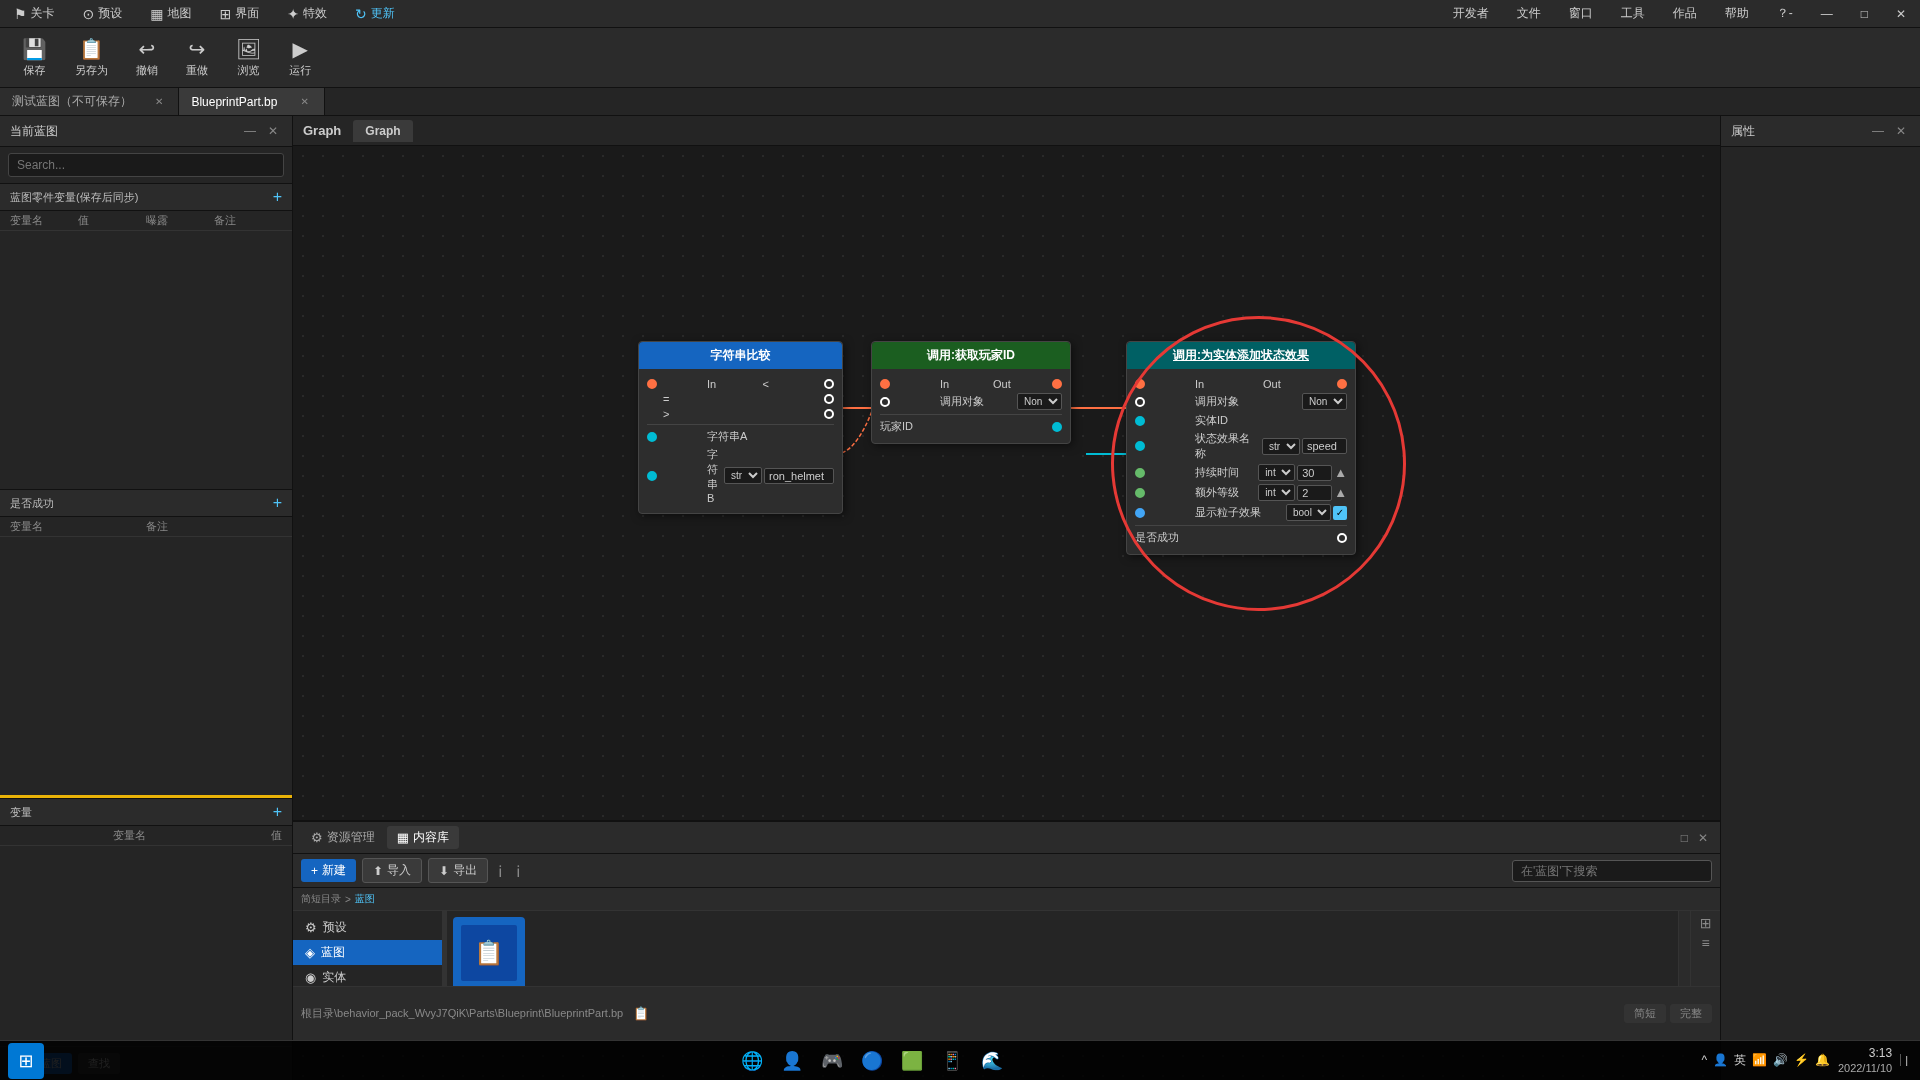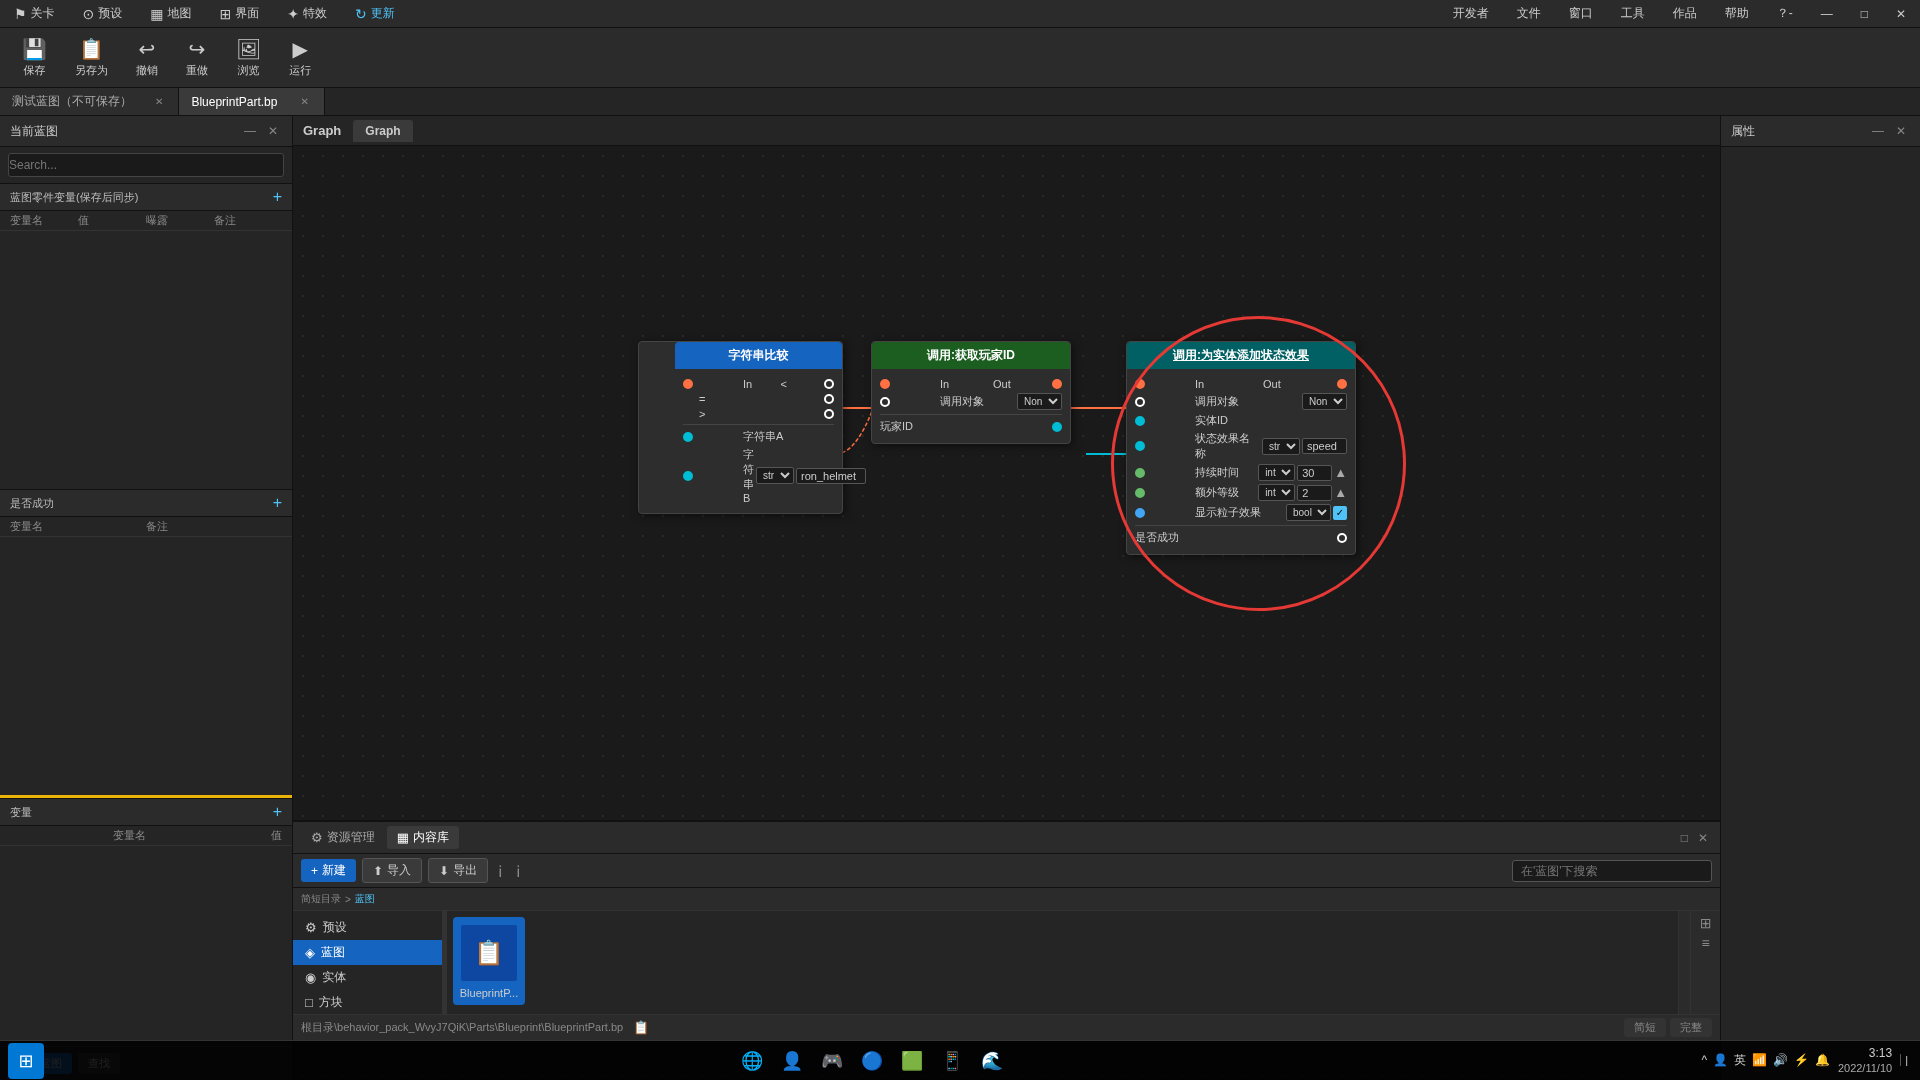--- a/index.html
+++ b/index.html
@@ -121,21 +121,21 @@
       font-size: 12px;
     }
     .search-box {
       margin: 6px 8px;
     }
     .search-input {
       width: 100%;
       background: #1a1a1a;
       border: 1px solid #444;
       border-radius: 3px;
-      padding: 4px 0;
+      padding: 4px 8px;
       color: #ccc;
       font-size: 12px;
       outline: none;
     }
     .section-header {
       display: flex;
       align-items: center;
       justify-content: space-between;
       padding: 4px 10px;
       background: #2b2b2b;
@@ -431,21 +431,21 @@
       background: #333;
       border-radius: 3px;
       font-size: 11px;
       cursor: pointer;
     }
 
     
     .file-path-bar {
       display: flex;
       align-items: center;
-      padding: 3px 8px;
+      padding: 17px 8px;
       background: #2b2b2b;
       border-top: 1px solid #333;
       font-size: 11px;
       color: #888;
       gap: 6px;
     }
 
     
     .taskbar {
       position: absolute;
@@ -674,21 +674,21 @@
 
         <path d="M 730 262 C 790 262 835 262 835 262" stroke="#ff7043" stroke-width="2" fill="none"></path>
 
         <path d="M 793 308 C 815 308 820 308 835 308" stroke="#00bcd4" stroke-width="2" fill="none"></path>
 
         <path d="M 543 308 C 565 308 580 262 580 262" stroke="#ff7043" stroke-width="1.5" fill="none" stroke-dasharray="4,2"></path>
 
         <path d="M 1010 262 C 1030 262 1030 262 1050 262" stroke="#ff7043" stroke-width="2" fill="none"></path>
       </svg>
 
-      <div class="node" style="left:345px; top:195px; width:205px;padding-left:36px;">
+      <div class="node" style="left:345px; top:195px; width:205px;">
         <div class="node-header blue">
           <span>字符串比较</span>
         </div>
         <div class="node-body">
 
           <div class="node-row">
             <span class="pin orange pin-left"></span>
             <span class="label">In</span>
             <span class="label right-label">&lt;</span>
             <span class="pin white-o pin-right"></span>

